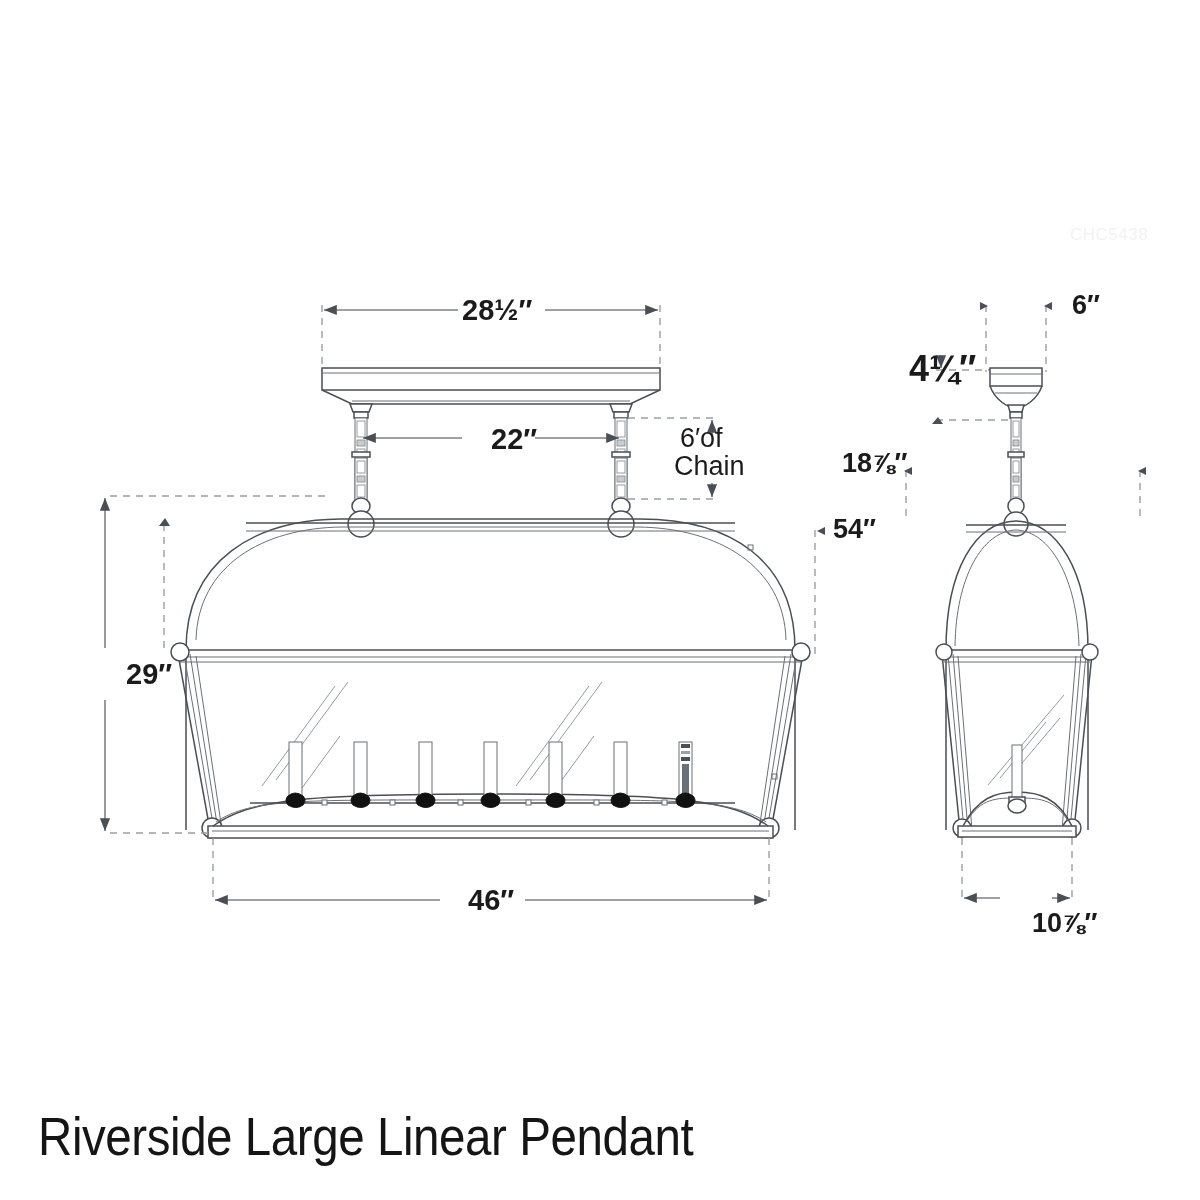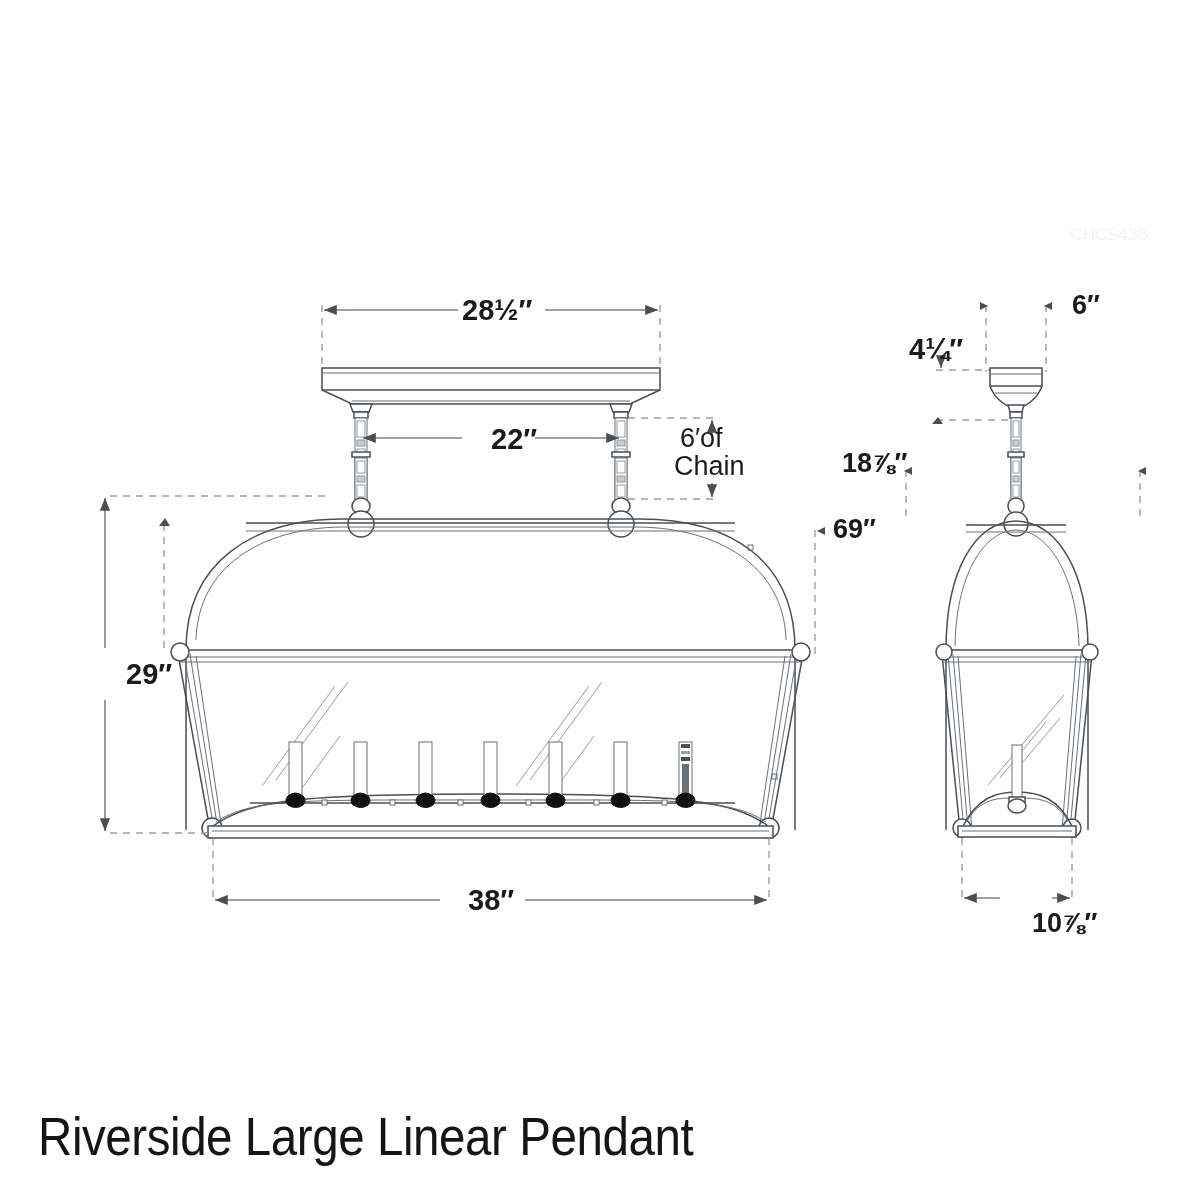--- a/index.html
+++ b/index.html
@@ -377,29 +377,29 @@
 
   <div class="dimtext" style="left:462px; top:294px; font-size:29px;">28½″</div>
 
   <div class="dimtext" style="left:472px; top:423px; font-size:29px;margin-left:19px;">22″</div>
 
   <div class="chainlbl">
     <div style="position:absolute; left:680px; top:424px;">6′of</div>
     <div style="position:absolute; left:674px; top:452px;text-align:right;">Chain</div>
   </div>
 
-  <div class="dimtext" style="left:833px; top:514px; font-size:27px;">69″</div>
+  <div class="dimtext" style="left:833px; top:514px; font-size:27px;">54″</div>
 
   <div class="dimtext" style="left:82px; top:658px; font-size:29px;margin-left:44px;">29″</div>
 
-  <div class="dimtext" style="left:468px; top:884px; font-size:29px;">38″</div>
+  <div class="dimtext" style="left:468px; top:884px; font-size:29px;">46″</div>
 
   <div class="dimtext" style="left:1072px; top:290px; font-size:27px;">6″</div>
 
-  <div class="dimtext" style="left:909px; top:333px; font-size:29px;">4¼″</div>
+  <div class="dimtext" style="left:909px; top:348px; font-size:36px;">4¼″</div>
 
   <div class="dimtext" style="left:842px; top:448px; font-size:27px;">18⅞″</div>
 
   <div class="dimtext" style="left:1032px; top:884px; font-size:27px;margin-top:24px;">10⅞″</div>
 
   <div class="watermark">CHC5438</div>
 
   <div class="title">Riverside Large Linear Pendant</div>
 
 </div>

